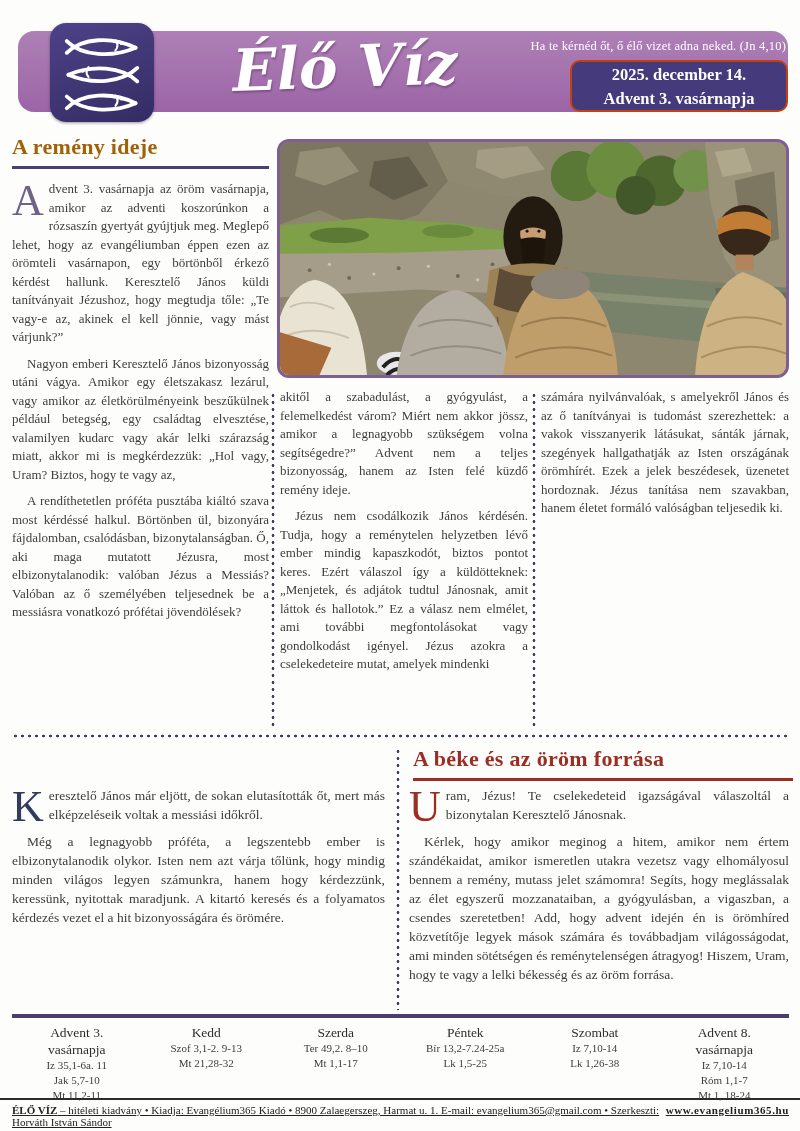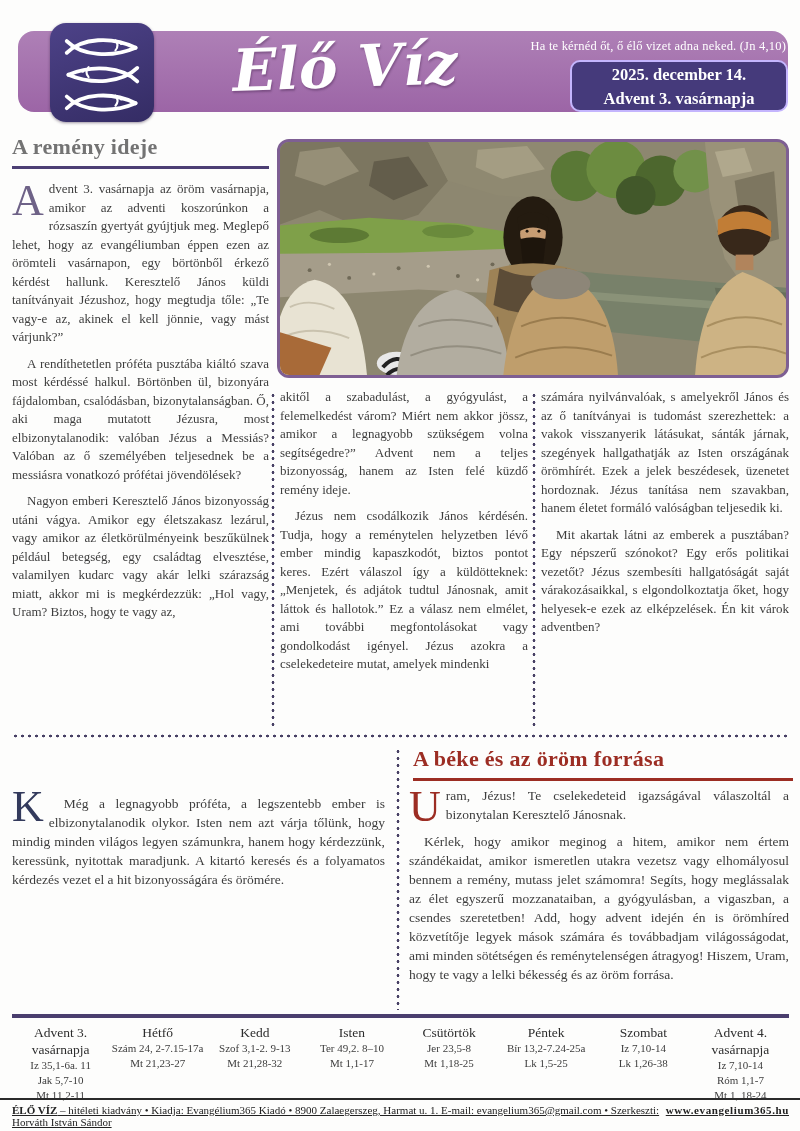--- a/index.html
+++ b/index.html
@@ -10,24 +10,24 @@
           background:linear-gradient(180deg,#ae80b6,#9c65a6);border-radius:16px;}
   .logo{position:absolute;left:50px;top:23px;width:104px;height:99px;
         background:linear-gradient(160deg,#4d4288,#342c64);border-radius:16px;
         box-shadow:0 1px 3px rgba(40,20,50,.45);display:flex;align-items:center;justify-content:center;}
   .logo svg{width:84px;height:84px;}
   .masthead-title{position:absolute;left:170px;top:33px;width:350px;text-align:center;
         font-family:"DejaVu Serif",serif;font-style:italic;font-weight:bold;font-size:58px;
         color:#ffffff;transform:rotate(-2deg);text-shadow:1px 2px 2px rgba(60,30,70,.35);}
   .quote{position:absolute;right:14px;top:39px;color:#ffffff;font-size:12.5px;letter-spacing:.2px;}
   .datebox{position:absolute;left:570px;top:60px;width:218px;height:52px;box-sizing:border-box;
-        background:#453a7b;border:2px solid #c4b5fd;border-radius:10px;color:#fff;
+        background:#453a7b;border:2px solid #c2410c;border-radius:10px;color:#fff;
         text-align:center;font-weight:bold;font-size:16.5px;line-height:24px;padding-top:1px;font-family:Liberation Serif, serif;}
   
-  .sect-title{position:absolute;font-size:22px;font-weight:bold;color:#737373;
+  .sect-title{position:absolute;font-size:22px;font-weight:bold;color:#a16207;
         border-bottom:3px solid #4c3f74;padding-bottom:6px;letter-spacing:.3px;}
   .sect-title.red{color:#9c2d23;border-color:#9c2d23;}
   
   .col{position:absolute;}
   .col p{margin:0 0 8px;text-align:justify;color:#3d3d3d;}
   .a1 p{font-size:13px;line-height:18.5px;}
   .s2 p{font-size:13.5px;line-height:19px;}
   p.ind{text-indent:15px;}
   .drop{float:left;font-size:44px;line-height:35px;padding:3px 5px 0 0;font-family:"Liberation Serif",serif;}
   .drop-p{color:#6e6287;} .drop-n{color:#333a5c;} .drop-r{color:#9c2d23;}
@@ -169,40 +169,39 @@
       <path d="M443,80 Q470,62 497,82 L497,98 Q470,82 443,96 Z" fill="#c17d36"></path>
       <rect x="461" y="116" width="18" height="16" fill="#b1845c"></rect>
       <path d="M420,240 Q426,154 468,134 Q505,148 512,162 L512,240 Z" fill="#cdb384"></path>
       <path d="M432,190 Q468,172 508,188" stroke="#a98f60" stroke-width="2" fill="none"></path>
       <path d="M426,222 Q470,202 512,218" stroke="#a98f60" stroke-width="2" fill="none"></path>
     </svg>
   </figure>
 
   <div class="col a1" style="left:12px;top:180px;width:257px;">
     <p><span class="drop drop-p">A</span><span>dvent 3. vasárnapja az öröm vasárnapja, amikor az adventi koszorúnkon a rózsaszín gyertyát gyújtjuk meg. Meglepő lehet, hogy az evangéliumban éppen ezen az örömteli vasárnapon, egy börtönből érkező kérdést hallunk. Keresztelő János küldi tanítványait Jézushoz, hogy megtudja tőle: „Te vagy-e az, akinek el kell jönnie, vagy mást várjunk?”</span></p>
+    <p class="ind">Nagyon emberi Keresztelő János bizonyosság utáni vágya. Amikor egy életszakasz lezárul, vagy amikor az életkörülményeink beszűkülnek például betegség, egy családtag elvesztése, valamilyen kudarc vagy akár lelki szárazság miatt, akkor mi is megkérdezzük: „Hol vagy, Uram? Biztos, hogy te vagy az,</p>
     <p class="ind">A rendíthetetlen próféta pusztába kiáltó szava most kérdéssé halkul. Börtönben ül, bizonyára fájdalomban, csalódásban, bizonytalanságban. Ő, aki maga mutatott Jézusra, most elbizonytalanodik: valóban Jézus a Messiás? Valóban az ő személyében teljesednek be a messiásra vonatkozó prófétai jövendölések?</p>
-    <p class="ind">Nagyon emberi Keresztelő János bizonyosság utáni vágya. Amikor egy életszakasz lezárul, vagy amikor az életkörülményeink beszűkülnek például betegség, egy családtag elvesztése, valamilyen kudarc vagy akár lelki szárazság miatt, akkor mi is megkérdezzük: „Hol vagy, Uram? Biztos, hogy te vagy az,</p>
   </div>
 
   <div class="col a1" style="left:280px;top:388px;width:248px;">
     <p>akitől a szabadulást, a gyógyulást, a felemelkedést várom? Miért nem akkor jössz, amikor a legnagyobb szükségem volna segítségedre?” Advent nem a teljes bizonyosság, hanem az Isten felé küzdő remény ideje.</p>
     <p class="ind">Jézus nem csodálkozik János kérdésén. Tudja, hogy a reménytelen helyzetben lévő ember mindig kapaszkodót, biztos pontot keres. Ezért válaszol így a küldötteknek: „Menjetek, és adjátok tudtul Jánosnak, amit láttok és hallotok.” Ez a válasz nem elmélet, ami további megfontolásokat vagy gondolkodást igényel. Jézus azokra a cselekedeteire mutat, amelyek mindenki</p>
   </div>
 
   <div class="col a1" style="left:541px;top:388px;width:248px;">
     <p>számára nyilvánvalóak, s amelyekről János és az ő tanítványai is tudomást szerezhettek: a vakok visszanyerik látásukat, sánták járnak, szegények hallgathatják az Isten országának örömhírét. Ezek a jelek beszédesek, üzenetet hordoznak. Jézus tanítása nem szavakban, hanem életet formáló valóságban teljesedik ki.</p>
-    <p class="ind">Mit akartak látni az emberek a pusztában? Egy népszerű szónokot? Egy erős politikai vezetőt? Jézus szembesíti hallgatóságát saját várakozásaikkal, s elgondolkoztatja őket, hogy helyesek-e ezek az elképzelések. Én kit várok adventben?</p>
   </div>
 
   <div class="dot-v" style="left:271px;top:392px;height:336px;"></div>
   <div class="dot-v" style="left:532px;top:392px;height:336px;"></div>
   <div class="dot-h" style="left:12px;top:734px;width:777px;"></div>
 
   <div class="col s2" style="left:12px;top:786px;width:373px;">
-    <p><span class="drop drop-n">K</span></p>
+    <p><span class="drop drop-n">K</span><span>eresztelő János már eljött, de sokan elutasították őt, mert más elképzeléseik voltak a messiási időkről.</span></p>
     <p class="ind">Még a legnagyobb próféta, a legszentebb ember is elbizonytalanodik olykor. Isten nem azt várja tőlünk, hogy mindig minden világos legyen számunkra, hanem hogy kérdezzünk, keressünk, nyitottak maradjunk. A kitartó keresés és a folyamatos kérdezés vezet el a hit bizonyosságára és örömére.</p>
   </div>
 
   <h2 class="sect-title red" style="left:409px;top:742px;width:380px;margin:4px;">A béke és az öröm forrása</h2>
   <div class="col s2" style="left:409px;top:786px;width:380px;">
     <p><span class="drop drop-r">U</span><span>ram, Jézus! Te cselekedeteid igazságával válaszoltál a bizonytalan Keresztelő Jánosnak.</span></p>
     <p class="ind">Kérlek, hogy amikor meginog a hitem, amikor nem értem szándékaidat, amikor ismeretlen utakra vezetsz vagy elhomályosul bennem a remény, mutass jelet számomra! Segíts, hogy meglássalak az élet egyszerű mozzanataiban, a gyógyulásban, a vigaszban, a csendes szeretetben! Add, hogy advent idején én is örömhíred közvetítője legyek mások számára és továbbadjam világosságodat, ami minden sötétségen és reménytelenségen átragyog! Hiszem, Uram, hogy te vagy a lelki békesség és az öröm forrása.</p>
   </div>
 
   <div class="dot-v" style="left:396px;top:748px;height:262px;"></div>
@@ -211,57 +210,45 @@
 
   <div class="cal">
     <div class="cal-col">
       <div class="cal-day">Advent 3.</div>
       <div class="cal-day">vasárnapja</div>
       <div class="cal-r">Iz 35,1-6a. 11</div>
       <div class="cal-r">Jak 5,7-10</div>
       <div class="cal-r">Mt 11,2-11</div>
     </div>
     <div class="cal-col">
-      <div class="cal-day">Hétfő</div>
-      <div class="cal-day"></div>
-      <div class="cal-r">Szám 24, 2-7.15-17a</div>
-      <div class="cal-r">Mt 21,23-27</div>
-    </div>
-    <div class="cal-col">
       <div class="cal-day">Kedd</div>
       <div class="cal-day"></div>
       <div class="cal-r">Szof 3,1-2. 9-13</div>
       <div class="cal-r">Mt 21,28-32</div>
     </div>
     <div class="cal-col">
-      <div class="cal-day">Isten</div>
+      <div class="cal-day">Szerda</div>
       <div class="cal-day"></div>
       <div class="cal-r">Ter 49,2. 8–10</div>
       <div class="cal-r">Mt 1,1-17</div>
     </div>
     <div class="cal-col">
-      <div class="cal-day">Csütörtök</div>
-      <div class="cal-day"></div>
-      <div class="cal-r">Jer 23,5-8</div>
-      <div class="cal-r">Mt 1,18-25</div>
-    </div>
-    <div class="cal-col">
       <div class="cal-day">Péntek</div>
       <div class="cal-day"></div>
       <div class="cal-r">Bír 13,2-7.24-25a</div>
       <div class="cal-r">Lk 1,5-25</div>
     </div>
     <div class="cal-col">
       <div class="cal-day">Szombat</div>
       <div class="cal-day"></div>
       <div class="cal-r">Iz 7,10-14</div>
       <div class="cal-r">Lk 1,26-38</div>
     </div>
     <div class="cal-col">
-      <div class="cal-day">Advent 4.</div>
+      <div class="cal-day">Advent 8.</div>
       <div class="cal-day">vasárnapja</div>
       <div class="cal-r">Iz 7,10-14</div>
       <div class="cal-r">Róm 1,1-7</div>
       <div class="cal-r">Mt 1, 18-24</div>
     </div>
   </div>
 
   <div class="rule-bot"></div>
   <div class="footer">
     <span><span class="brand">ÉLŐ VÍZ</span><span> – hitéleti kiadvány • Kiadja: Evangélium365 Kiadó • 8900 Zalaegerszeg, Harmat u. 1. E-mail: evangelium365@gmail.com • Szerkeszti: Horváth István Sándor</span></span>

